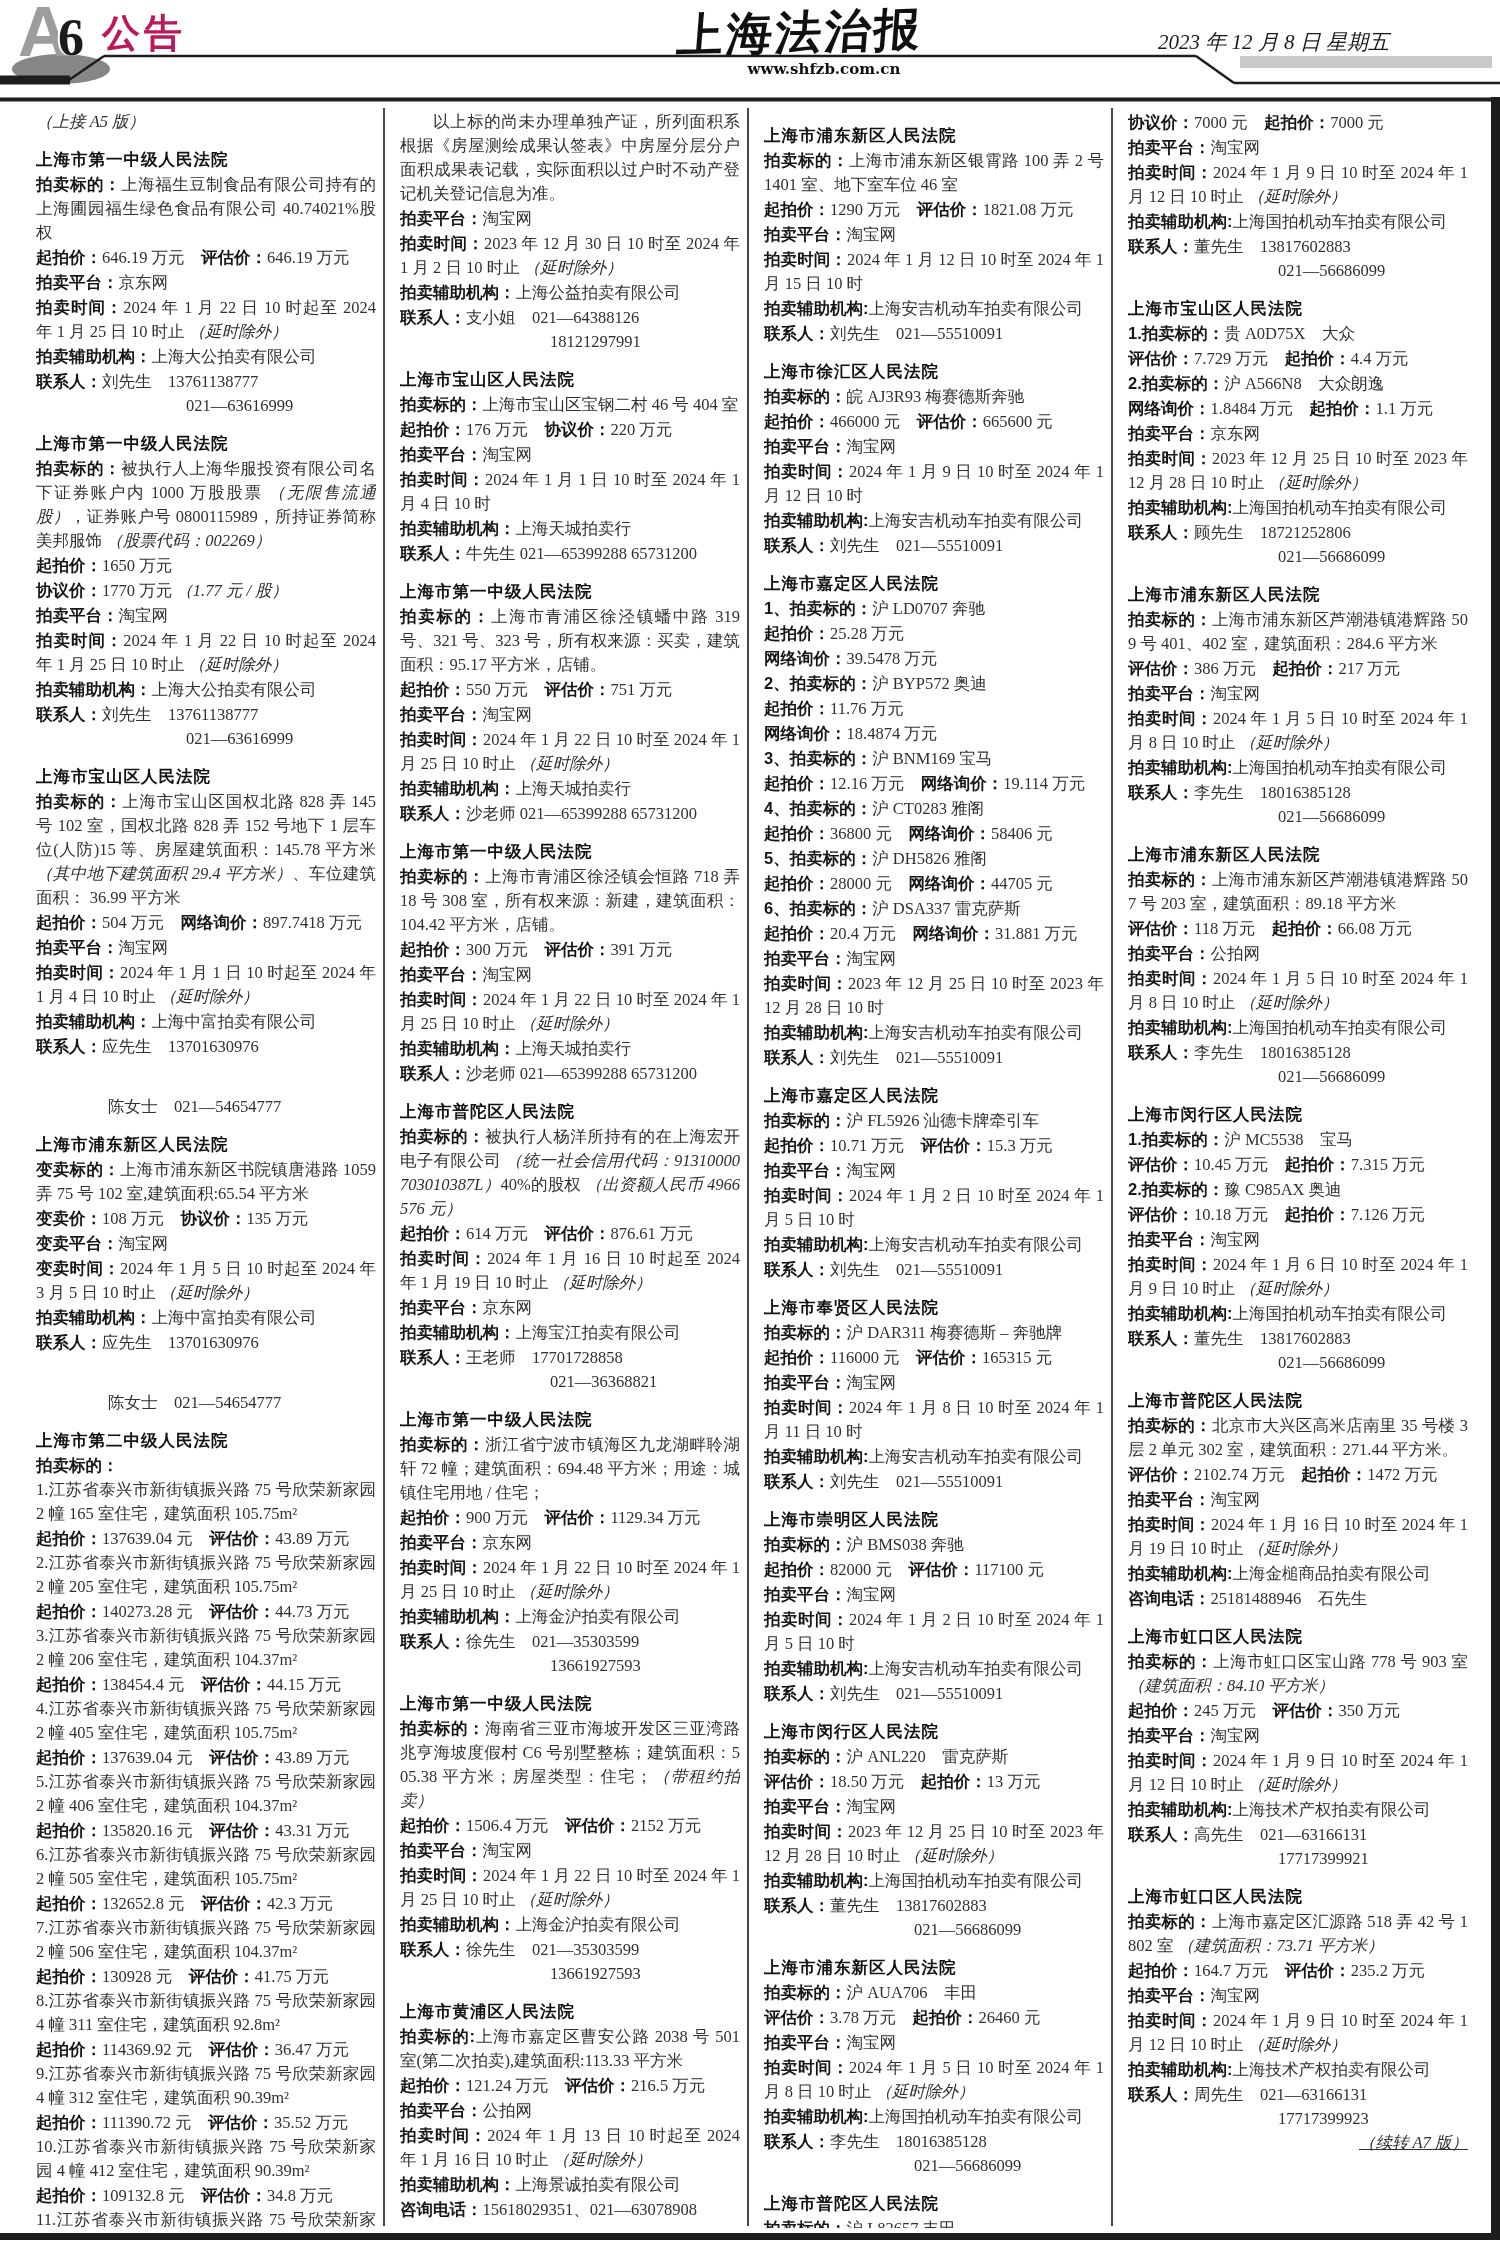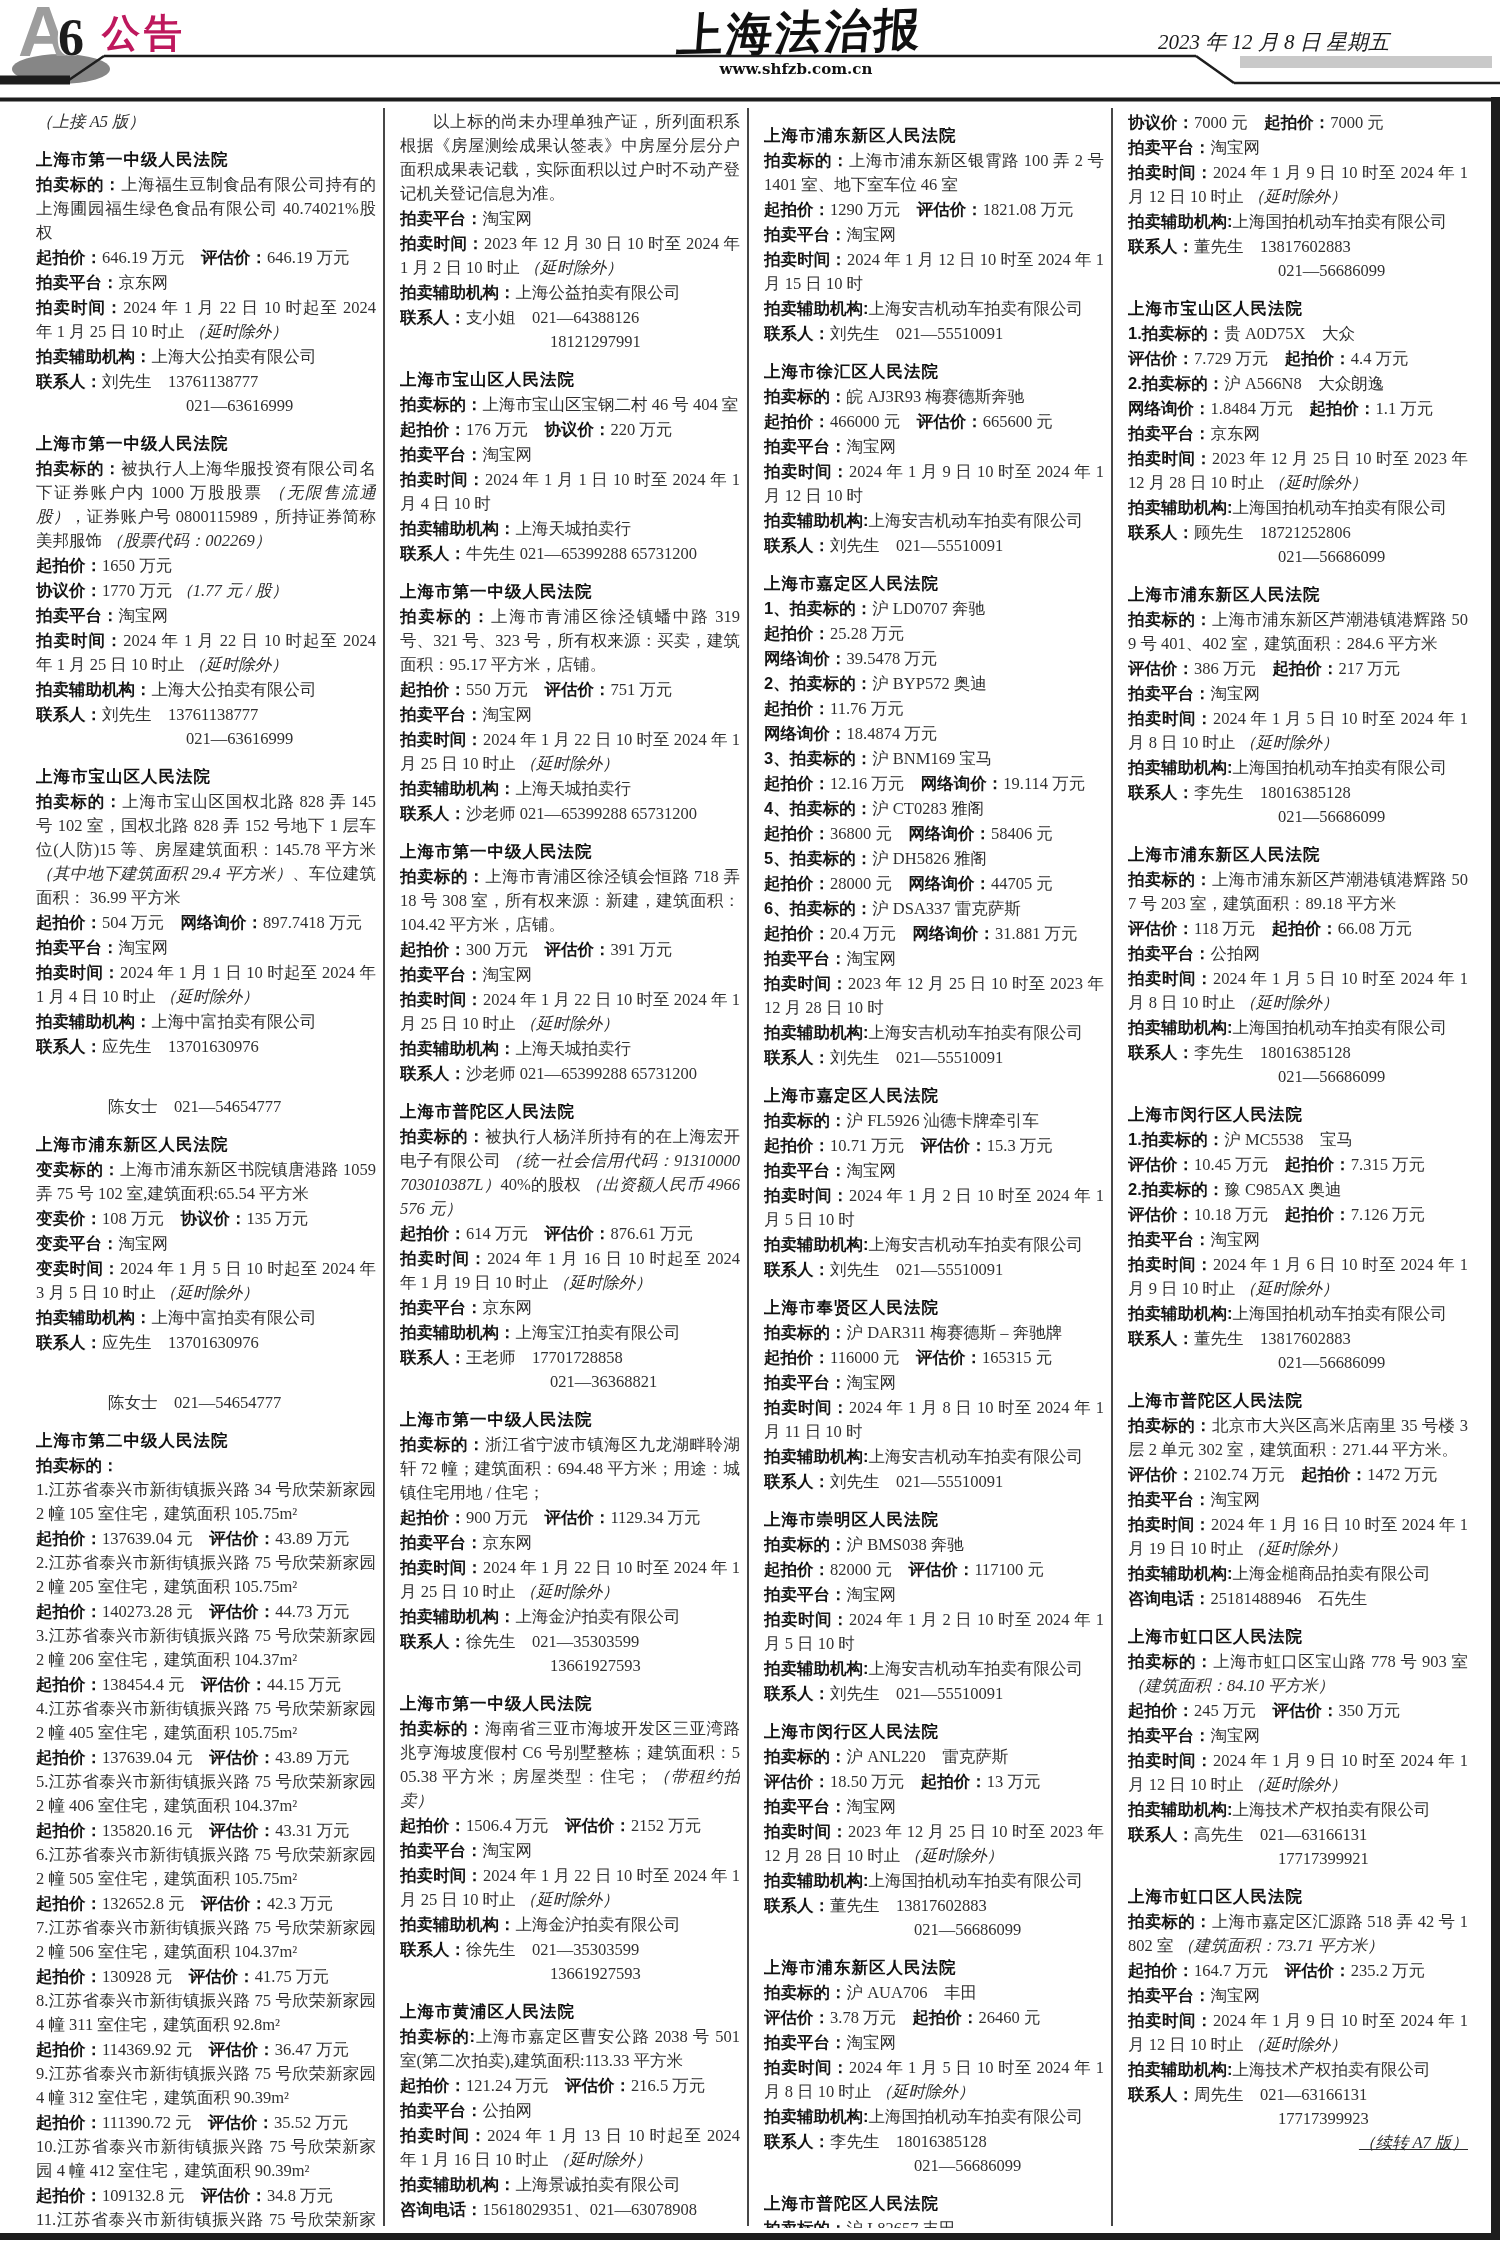--- a/index.html
+++ b/index.html
@@ -11,21 +11,21 @@
   .logo-ellipse{position:absolute;left:0;top:48px;width:98px;height:30px;background:#868686;border-radius:50%;}
   .logo-a{position:absolute;left:6px;top:-14px;font-family:"Liberation Sans",sans-serif;
           font-weight:900;font-size:70px;color:#9d9d9d;}
   .logo-6{position:absolute;left:46px;top:2px;font-family:"Liberation Serif",serif;
           font-weight:900;font-size:52px;color:#1c1c1c;text-shadow:-2px 0 0 #fff,2px 0 0 #fff;}
   .section-title{position:absolute;left:102px;top:8px;font-family:"Liberation Sans",sans-serif;
           font-weight:900;font-size:38px;color:#be185d;letter-spacing:4px;}
   .masthead{position:absolute;left:640px;top:2px;width:320px;text-align:center;
           font-family:"DejaVu Serif",serif;font-weight:900;font-size:46px;color:#101010;
           transform:skewX(-6deg) rotate(-1.5deg);letter-spacing:3px;}
-  .website{position:absolute;left:636px;top:60px;width:320px;text-align:center;
+  .website{position:absolute;left:664px;top:60px;width:320px;text-align:center;
           font-family:"DejaVu Serif",serif;font-weight:700;font-size:15px;color:#111;}
   .dateline{position:absolute;left:1158px;top:28px;width:334px;
           font-family:"Liberation Serif",serif;font-size:21px;color:#1a1a1a;font-style:italic;}
   .date-bar{position:absolute;left:1240px;top:56px;width:252px;height:12px;background:#c9c9c9;}
   .hdr-rules{position:absolute;left:0;top:0;}
   
   .vrule{position:absolute;top:108px;height:2118px;width:2px;background:#474747;}
   .right-bar{position:absolute;left:1491px;top:97px;width:9px;height:2143px;background:#1d1d1d;}
   .bottom-bar{position:absolute;left:0;top:2233px;width:1500px;height:7px;background:#1d1d1d;}
   
@@ -108,21 +108,21 @@
       <div class="line"><span class="lbl">变卖价：</span><span class="val">108 万元　</span><span class="lbl">协议价：</span><span class="val">135 万元</span></div>
       <div class="line"><span class="lbl">变卖平台：</span><span class="val">淘宝网</span></div>
       <div class="line"><span class="lbl">变卖时间：</span><span class="val">2024 年 1 月 5 日 10 时起至 2024 年 3 月 5 日 10 时止 </span><span class="kai">（延时除外）</span></div>
       <div class="line"><span class="lbl">拍卖辅助机构：</span><span class="val">上海中富拍卖有限公司</span></div>
       <div class="line"><span class="lbl">联系人：</span><span class="val">应先生　13701630976</span></div>
       <div class="line cont-sm"><span class="val">陈女士　021—54654777</span></div>
     </div>
     <div class="block">
       <div class="line head"><span class="hd">上海市第二中级人民法院</span></div>
       <div class="line"><span class="lbl">拍卖标的：</span></div>
-      <div class="line"><span class="val">1.江苏省泰兴市新街镇振兴路 34 号欣荣新家园 2 幢 105 室住宅，建筑面积 105.75m²</span></div>
+      <div class="line"><span class="val">1.江苏省泰兴市新街镇振兴路 75 号欣荣新家园 2 幢 165 室住宅，建筑面积 105.75m²</span></div>
       <div class="line"><span class="lbl">起拍价：</span><span class="val">137639.04 元　</span><span class="lbl">评估价：</span><span class="val">43.89 万元</span></div>
       <div class="line"><span class="val">2.江苏省泰兴市新街镇振兴路 75 号欣荣新家园 2 幢 205 室住宅，建筑面积 105.75m²</span></div>
       <div class="line"><span class="lbl">起拍价：</span><span class="val">140273.28 元　</span><span class="lbl">评估价：</span><span class="val">44.73 万元</span></div>
       <div class="line"><span class="val">3.江苏省泰兴市新街镇振兴路 75 号欣荣新家园 2 幢 206 室住宅，建筑面积 104.37m²</span></div>
       <div class="line"><span class="lbl">起拍价：</span><span class="val">138454.4 元　</span><span class="lbl">评估价：</span><span class="val">44.15 万元</span></div>
       <div class="line"><span class="val">4.江苏省泰兴市新街镇振兴路 75 号欣荣新家园 2 幢 405 室住宅，建筑面积 105.75m²</span></div>
       <div class="line"><span class="lbl">起拍价：</span><span class="val">137639.04 元　</span><span class="lbl">评估价：</span><span class="val">43.89 万元</span></div>
       <div class="line"><span class="val">5.江苏省泰兴市新街镇振兴路 75 号欣荣新家园 2 幢 406 室住宅，建筑面积 104.37m²</span></div>
       <div class="line"><span class="lbl">起拍价：</span><span class="val">135820.16 元　</span><span class="lbl">评估价：</span><span class="val">43.31 万元</span></div>
       <div class="line"><span class="val">6.江苏省泰兴市新街镇振兴路 75 号欣荣新家园 2 幢 505 室住宅，建筑面积 105.75m²</span></div>

